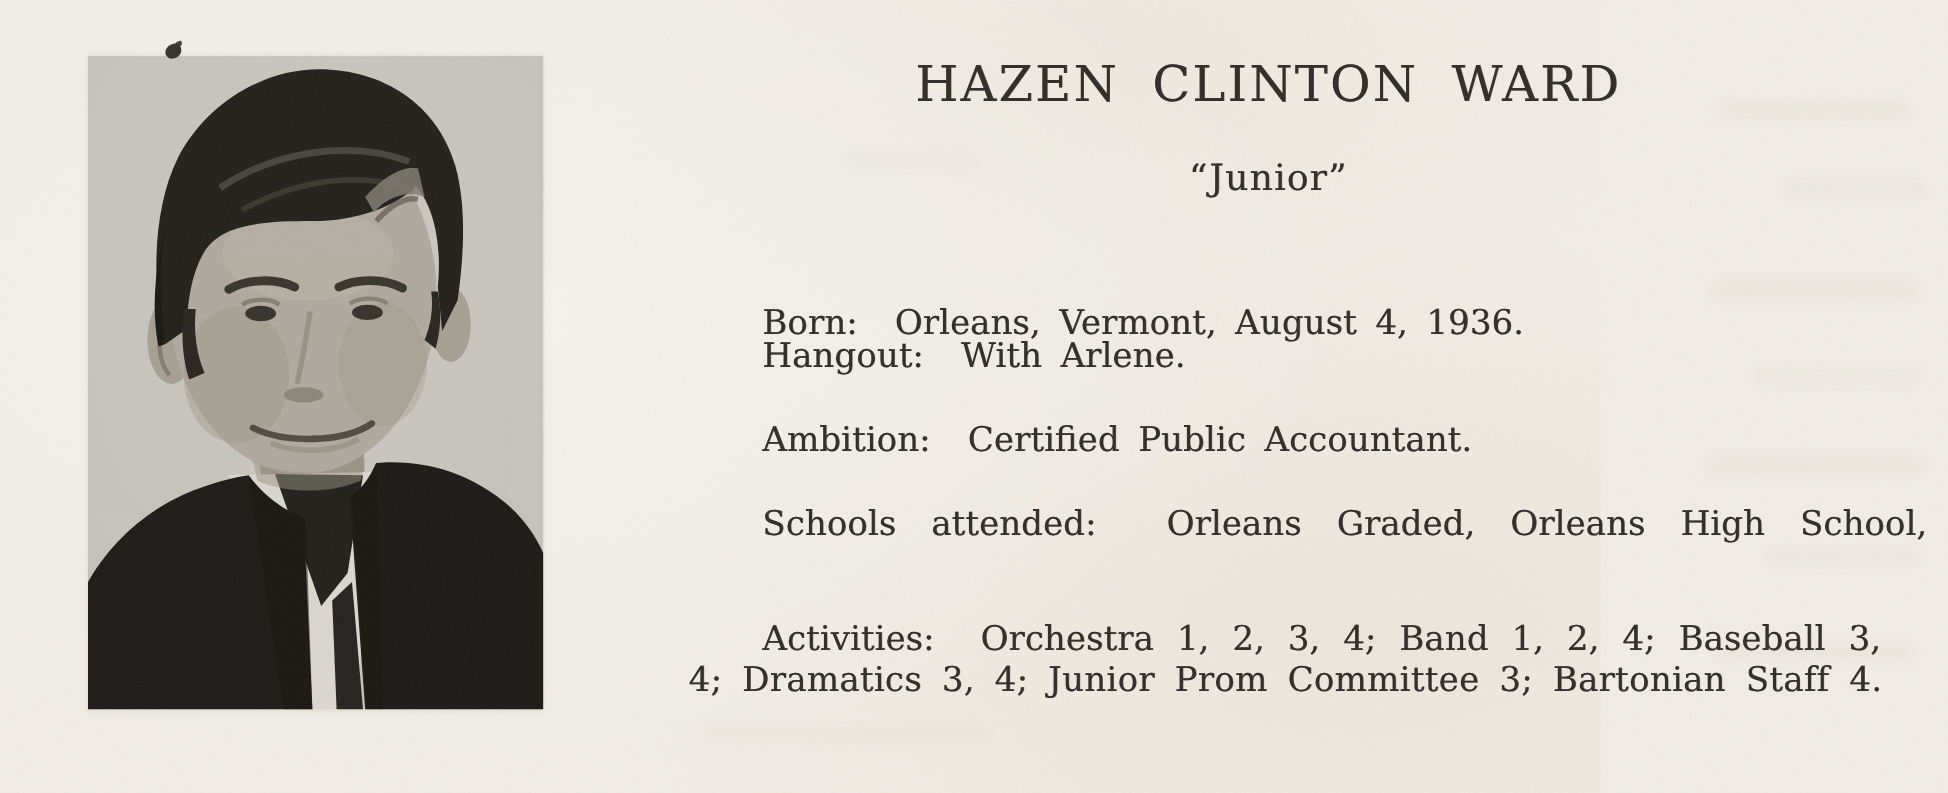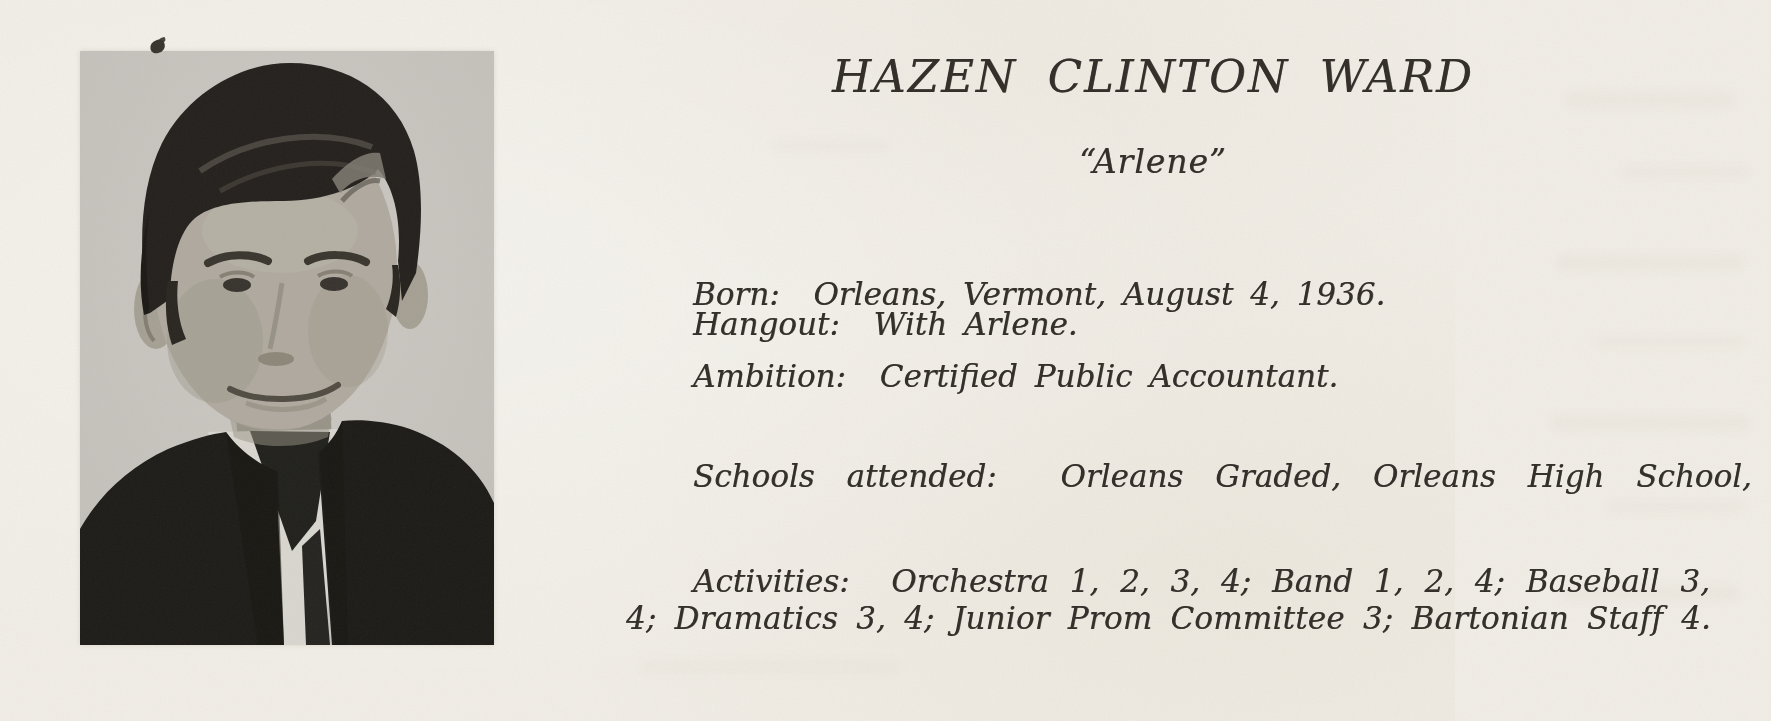--- a/index.html
+++ b/index.html
@@ -10,21 +10,20 @@
     font-family: "DejaVu Serif", "Liberation Serif", serif;
   }
   .page {
     position: relative;
     width: 1455px; height: 721px;
     background:
       radial-gradient(1200px 600px at 28% 40%, rgba(255,255,255,0.35), rgba(255,255,255,0) 70%),
       radial-gradient(900px 500px at 85% 80%, rgba(214,205,185,0.18), rgba(214,205,185,0) 75%),
       radial-gradient(700px 400px at 70% 10%, rgba(221,213,196,0.15), rgba(221,213,196,0) 70%),
       #f3f0e9;
-    font-style: italic;
   }
   
   .photo {
     position: absolute;
     left: 80px; top: 51px;
     width: 414px; height: 594px;
     box-shadow: 0 0 5px rgba(90,80,60,0.15);
   }
   .photo svg { display: block; width: 100%; height: 100%; }
   .ink-speck {
@@ -63,21 +62,21 @@
     position: absolute; left: 0;
     width: 100%;
     font-size: 31px; line-height: 37px;
     word-spacing: 7px;
     text-shadow: 0.4px 0 0 rgba(46,43,38,0.6);
   }
   .entry .line { white-space: nowrap; }
   .entry .line.first { padding-left: 67px; }
   .entry-born      { top: 228px; margin-top: 48px; }
   .entry-hangout   { top: 306px; }
-  .entry-ambition  { top: 358px; }
+  .entry-ambition  { top: 382px; }
   .entry-schools   { top: 458px; }
   .entry-activities{ top: 563px; }
   .entry-schools .line.first     { word-spacing: 22px; }
   .entry-activities .line.first  { word-spacing: 11px; }
   .entry-activities .line.second { word-spacing: 8px; letter-spacing: 0.2px; }
   
   .smudge {
     position: absolute;
     background: #948b75;
     border-radius: 10px;
@@ -174,21 +173,21 @@
   <div class="smudge" style="left:1555px; top:255px; width:190px; height:16px;"></div>
   <div class="smudge" style="left:1595px; top:335px; width:150px; height:14px; opacity:0.04;"></div>
   <div class="smudge" style="left:1550px; top:415px; width:200px; height:16px;"></div>
   <div class="smudge" style="left:1605px; top:500px; width:140px; height:14px; opacity:0.04;"></div>
   <div class="smudge" style="left:1560px; top:585px; width:180px; height:16px;"></div>
   <div class="smudge" style="left:770px;  top:140px; width:120px; height:12px; opacity:0.035;"></div>
   <div class="smudge" style="left:640px;  top:660px; width:260px; height:14px; opacity:0.035;"></div>
 
   <div class="content">
     <h1 class="title">HAZEN CLINTON WARD</h1>
-    <div class="nickname">“Arlene”</div>
+    <div class="nickname">“Junior”</div>
     <div id="entries">
         <div class="entry entry-born">
           <div class="line first">Born:&nbsp; Orleans, Vermont, August 4, 1936.</div>
         </div>
         <div class="entry entry-hangout">
           <div class="line first">Hangout:&nbsp; With Arlene.</div>
         </div>
         <div class="entry entry-ambition">
           <div class="line first">Ambition:&nbsp; Certified Public Accountant.</div>
         </div>

